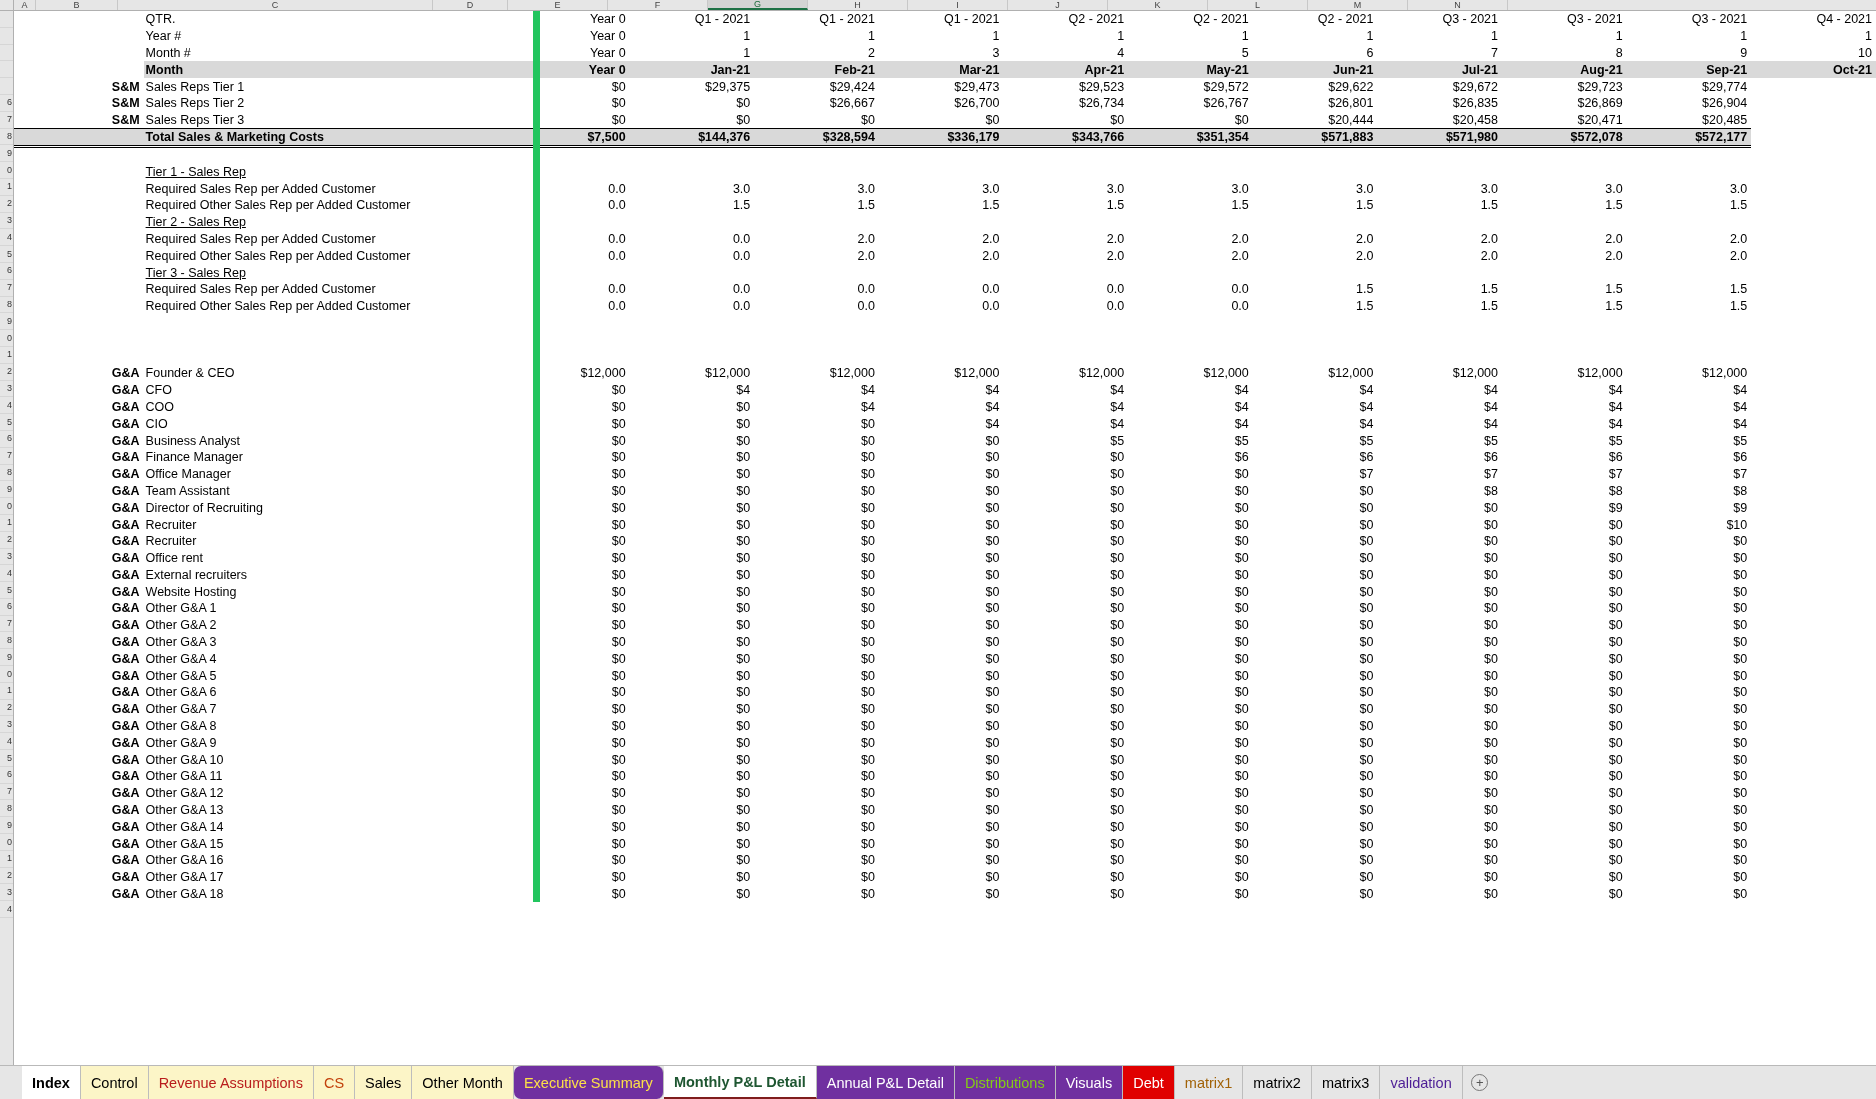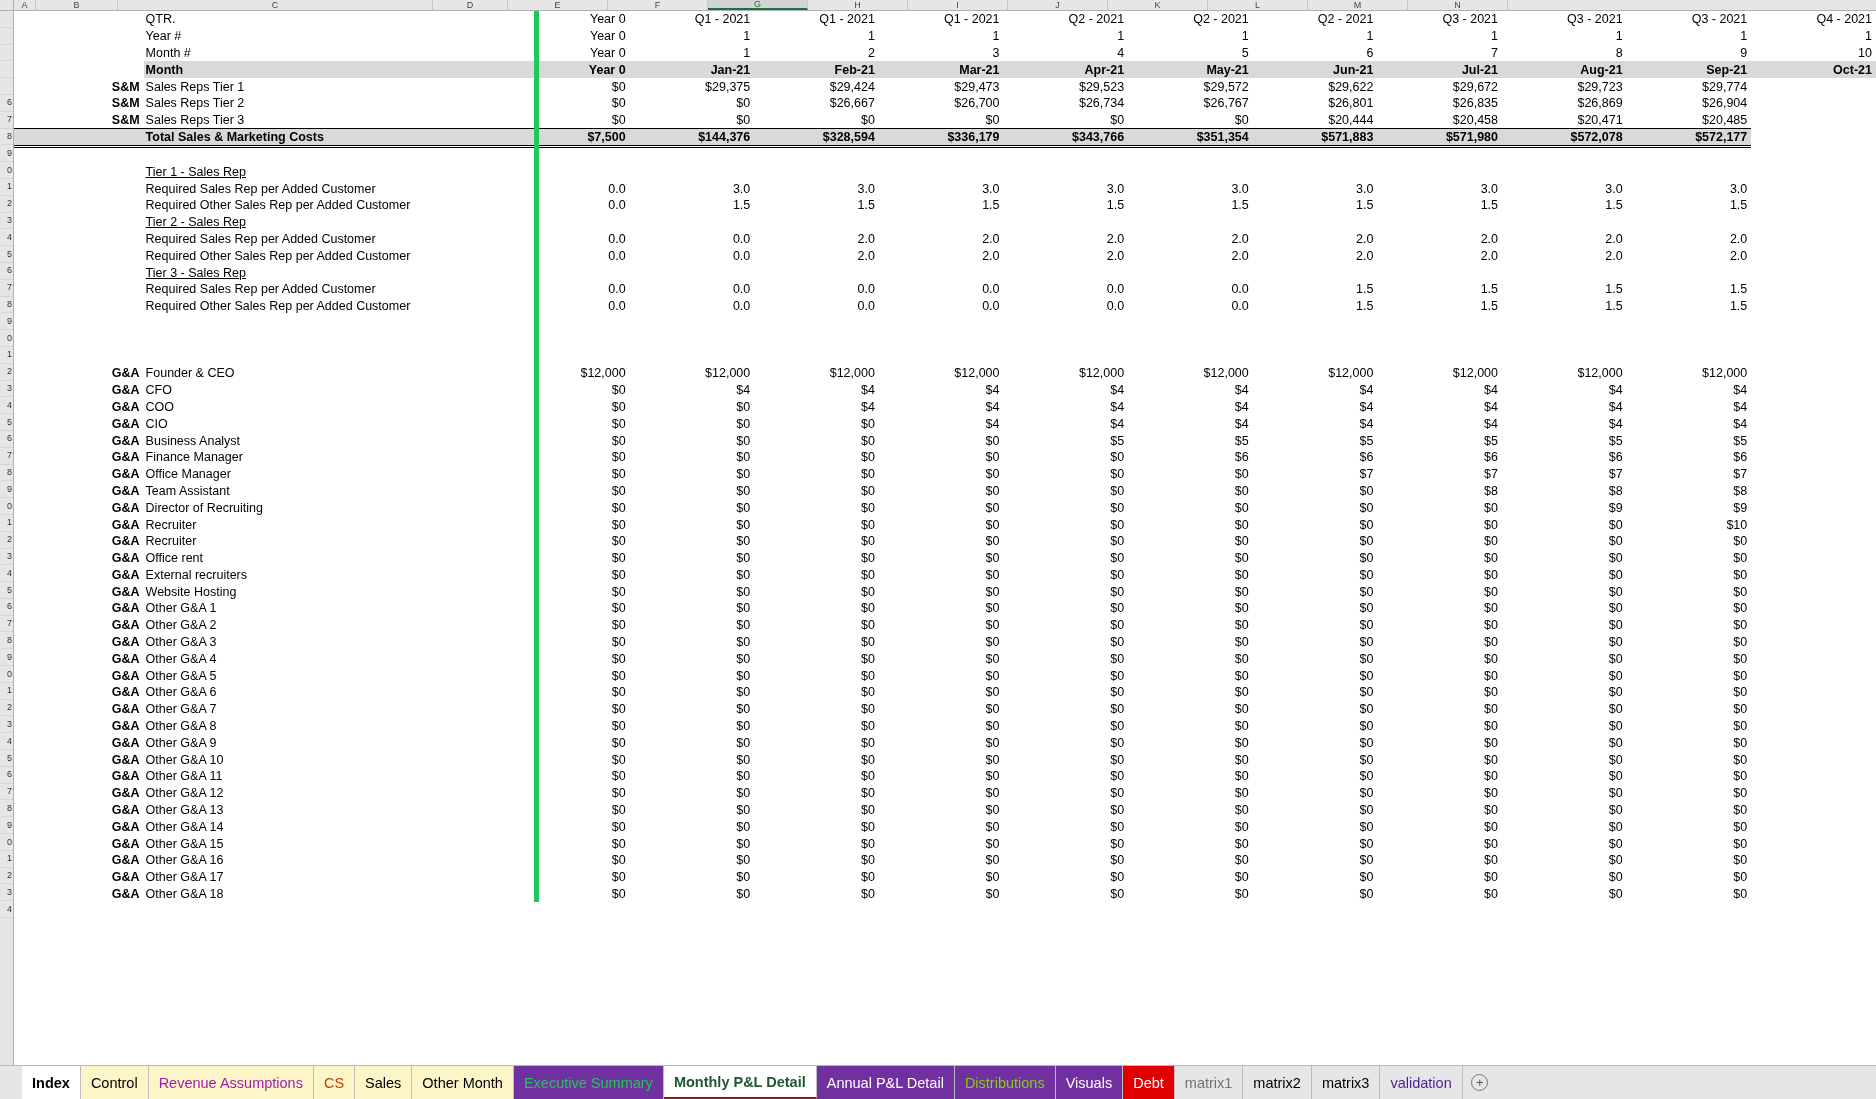--- a/index.html
+++ b/index.html
@@ -54,21 +54,21 @@
   .cell-a { text-align: right; }
   .cell-b { text-align: right; padding-right: 8px; font-weight: bold; }
   .cell-c { text-align: left; padding-left: 6px; }
   .cell-num { text-align: right; padding-right: 9px; }
 
   .ghost { color: #bfbfbf; }
   .hdr-band { background: #d9d9d9; font-weight: bold; }
   .total-band { background: #d9d9d9; font-weight: bold;
     border-top: 1.5px solid #000; border-bottom: 3px double #000; }
   .underline-lbl { text-decoration: underline; }
-  .vline-right { border-right: 5px solid #22c55e; }
+  .vline-right { border-right: 7px solid #22c55e; }
   .title-cell { font-weight: bold; text-align: center; font-size: 13px; line-height: 15px;
     white-space: normal; padding: 0 2px; }
 
   
   .tabbar {
     flex: 0 0 34px; height: 34px; display: flex; align-items: stretch;
     background: #e6e6e6; border-top: 1px solid #b9b9b9; padding-left: 22px;
     font-size: 14.5px; overflow: hidden;
   }
   .tab {
@@ -986,31 +986,31 @@
               <td class="cell-num">$0</td>
             </tr>
           </tbody>
       </table>
     </div>
   </div>
 
   <div class="tabbar" id="tabbar">
       <div class="tab" style="background: rgb(255, 255, 255); color: rgb(0, 0, 0); font-weight: bold;">Index</div>
       <div class="tab" style="background: rgb(252, 245, 199); color: rgb(0, 0, 0);">Control</div>
-      <div class="tab" style="background: rgb(252, 245, 199); color: #a21caf;">Revenue Assumptions</div>
+      <div class="tab" style="background: rgb(252, 245, 199); color: #b91c1c;">Revenue Assumptions</div>
       <div class="tab" style="background: rgb(252, 245, 199); color: #c2410c;">CS</div>
       <div class="tab" style="background: rgb(252, 245, 199); color: rgb(0, 0, 0);">Sales</div>
       <div class="tab" style="background: rgb(252, 245, 199); color: rgb(0, 0, 0);">Other Month</div>
-      <div class="tab" style="background: rgb(112, 48, 160); color: #22c55e;">Executive Summary</div>
+      <div class="tab" style="background: rgb(112, 48, 160); color: #fde047; border-radius: 7px;">Executive Summary</div>
       <div class="tab active" style="background: rgb(255, 255, 255); color: rgb(30, 86, 49); font-weight: bold;">Monthly P&amp;L Detail</div>
       <div class="tab" style="background: rgb(112, 48, 160); color: rgb(255, 255, 255);">Annual P&amp;L Detail</div>
       <div class="tab" style="background: rgb(112, 48, 160); color: #84cc16;">Distributions</div>
       <div class="tab" style="background: rgb(112, 48, 160); color: rgb(255, 255, 255);">Visuals</div>
       <div class="tab" style="background: rgb(224, 0, 0); color: rgb(255, 255, 255);">Debt</div>
-      <div class="tab plain" style="background: rgb(230, 230, 230); color: #737373;">matrix1</div>
+      <div class="tab plain" style="background: rgb(230, 230, 230); color: #a16207;">matrix1</div>
       <div class="tab plain" style="background: rgb(230, 230, 230); color: rgb(0, 0, 0);">matrix2</div>
       <div class="tab plain" style="background: rgb(230, 230, 230); color: rgb(0, 0, 0);">matrix3</div>
       <div class="tab plain" style="background: rgb(230, 230, 230); color: #4c1d95;">validation</div>
       <div class="addsheet">
         <div class="circ">+</div>
       </div>
     </div>
 </div>
 
 </body></html>

